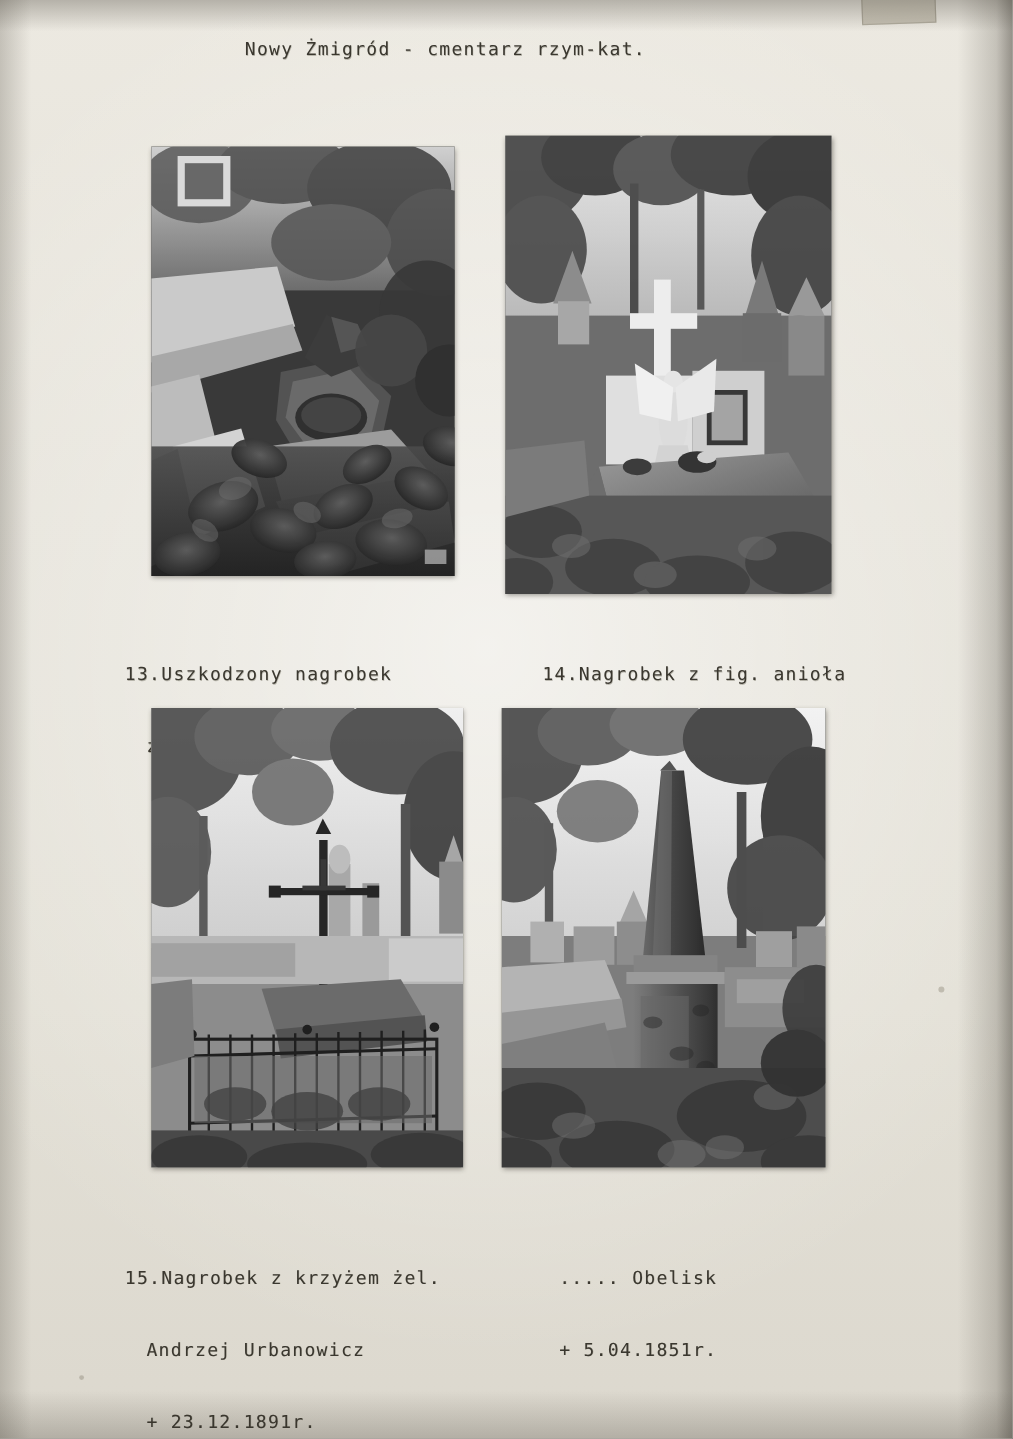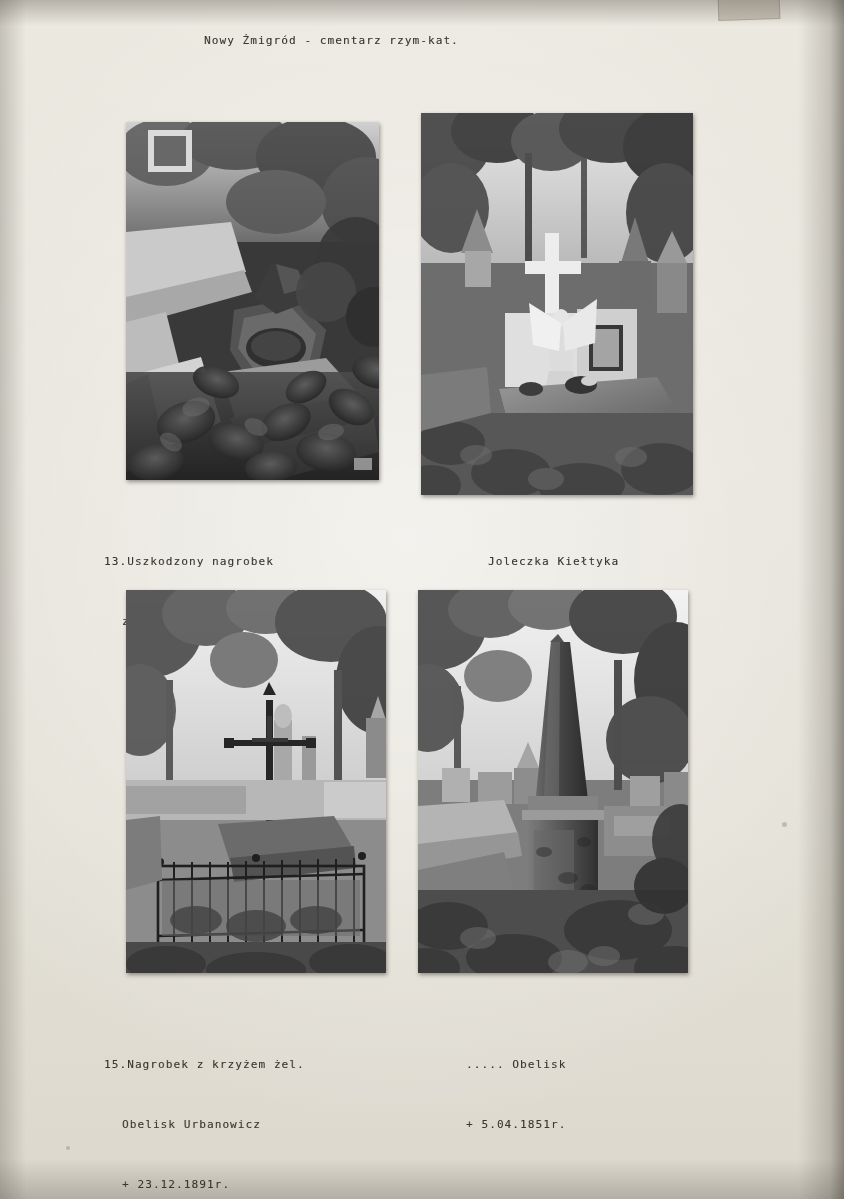--- a/index.html
+++ b/index.html
@@ -62,21 +62,21 @@
     height: 22px;
     background: linear-gradient(180deg, rgba(200,195,180,0.75), rgba(170,163,145,0.55));
     border: 1px solid rgba(120,115,100,0.35);
     transform: rotate(-2deg);
     pointer-events: none;
   }
 
   
   .typed {
     color: #3a372f;
-    font-size: 11px;
+    font-size: 15px;
     letter-spacing: 1.1px;
     line-height: 20px;
     white-space: pre;
     text-shadow: 0.4px 0.3px 0 rgba(90,85,70,0.35);
   }
 
   .header-title {
     position: absolute;
     top: 31px;
     left: 204px;
@@ -285,20 +285,21 @@
         <ellipse cx="55" cy="342" rx="16" ry="10"></ellipse>
         <ellipse cx="125" cy="366" rx="18" ry="11"></ellipse>
         <ellipse cx="210" cy="344" rx="16" ry="10"></ellipse>
       </g>
 
       <polygon points="0,262 66,254 70,300 0,318" fill="#7d7c72"></polygon>
     </svg>
   </div>
 
   <div class="caption cap14 typed">
+    <span class="cap-line">14.Nagrobek z fig. anioła</span>
     <span class="cap-line cap-indent-2">Joleczka Kiełtyka</span>
     <span class="cap-line cap-indent-3">+ 1966r.</span>
   </div>
 
   <div class="photo ph15">
     <svg class="photo-inner" viewBox="0 0 260 383" preserveAspectRatio="none">
       <defs>
         <linearGradient id="g15sky" x1="0" y1="0" x2="0" y2="1">
           <stop offset="0%" stop-color="#efece4"></stop>
           <stop offset="100%" stop-color="#cdcbc2"></stop>
@@ -379,21 +380,21 @@
         <ellipse cx="130" cy="380" rx="50" ry="18"></ellipse>
         <ellipse cx="225" cy="372" rx="42" ry="18"></ellipse>
       </g>
 
       <polygon points="0,230 34,226 36,290 0,300" fill="#7e7d72"></polygon>
     </svg>
   </div>
 
   <div class="caption cap15 typed">
     <span class="cap-line">15.Nagrobek z krzyżem żel.</span>
-    <span class="cap-line cap-indent-1">Obelisk Urbanowicz</span>
+    <span class="cap-line cap-indent-1">Andrzej Urbanowicz</span>
     <span class="cap-line cap-indent-1">+ 23.12.1891r.</span>
   </div>
 
   <div class="photo ph16">
     <svg class="photo-inner" viewBox="0 0 270 383" preserveAspectRatio="none">
       <defs>
         <linearGradient id="g16sky" x1="0" y1="0" x2="0" y2="1">
           <stop offset="0%" stop-color="#f0eee6"></stop>
           <stop offset="100%" stop-color="#d2d0c7"></stop>
         </linearGradient>

